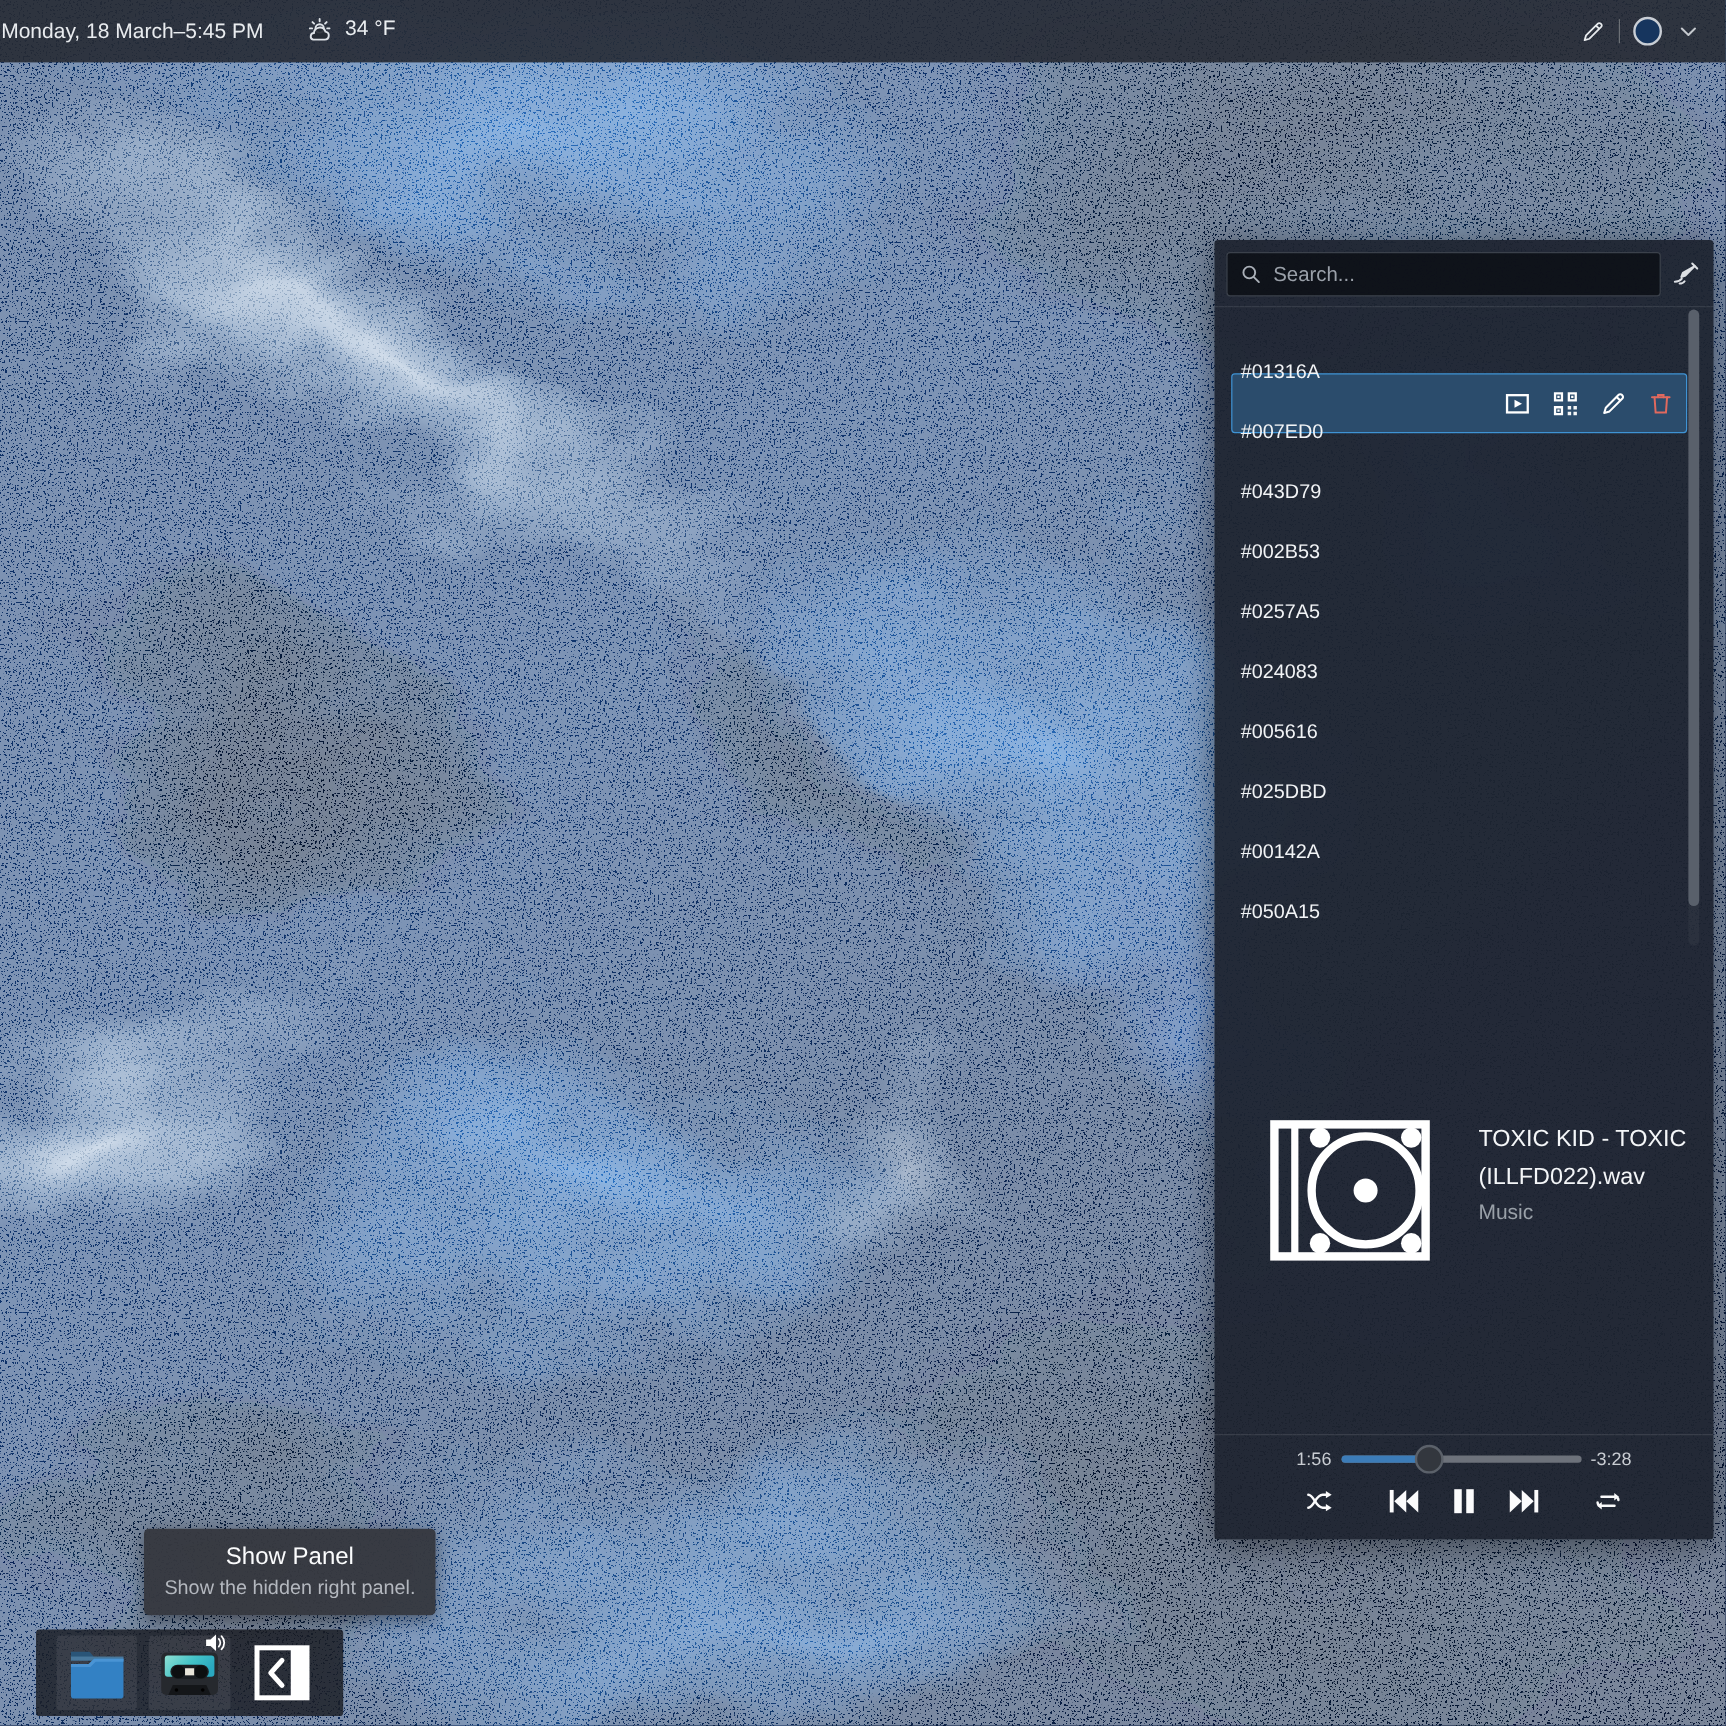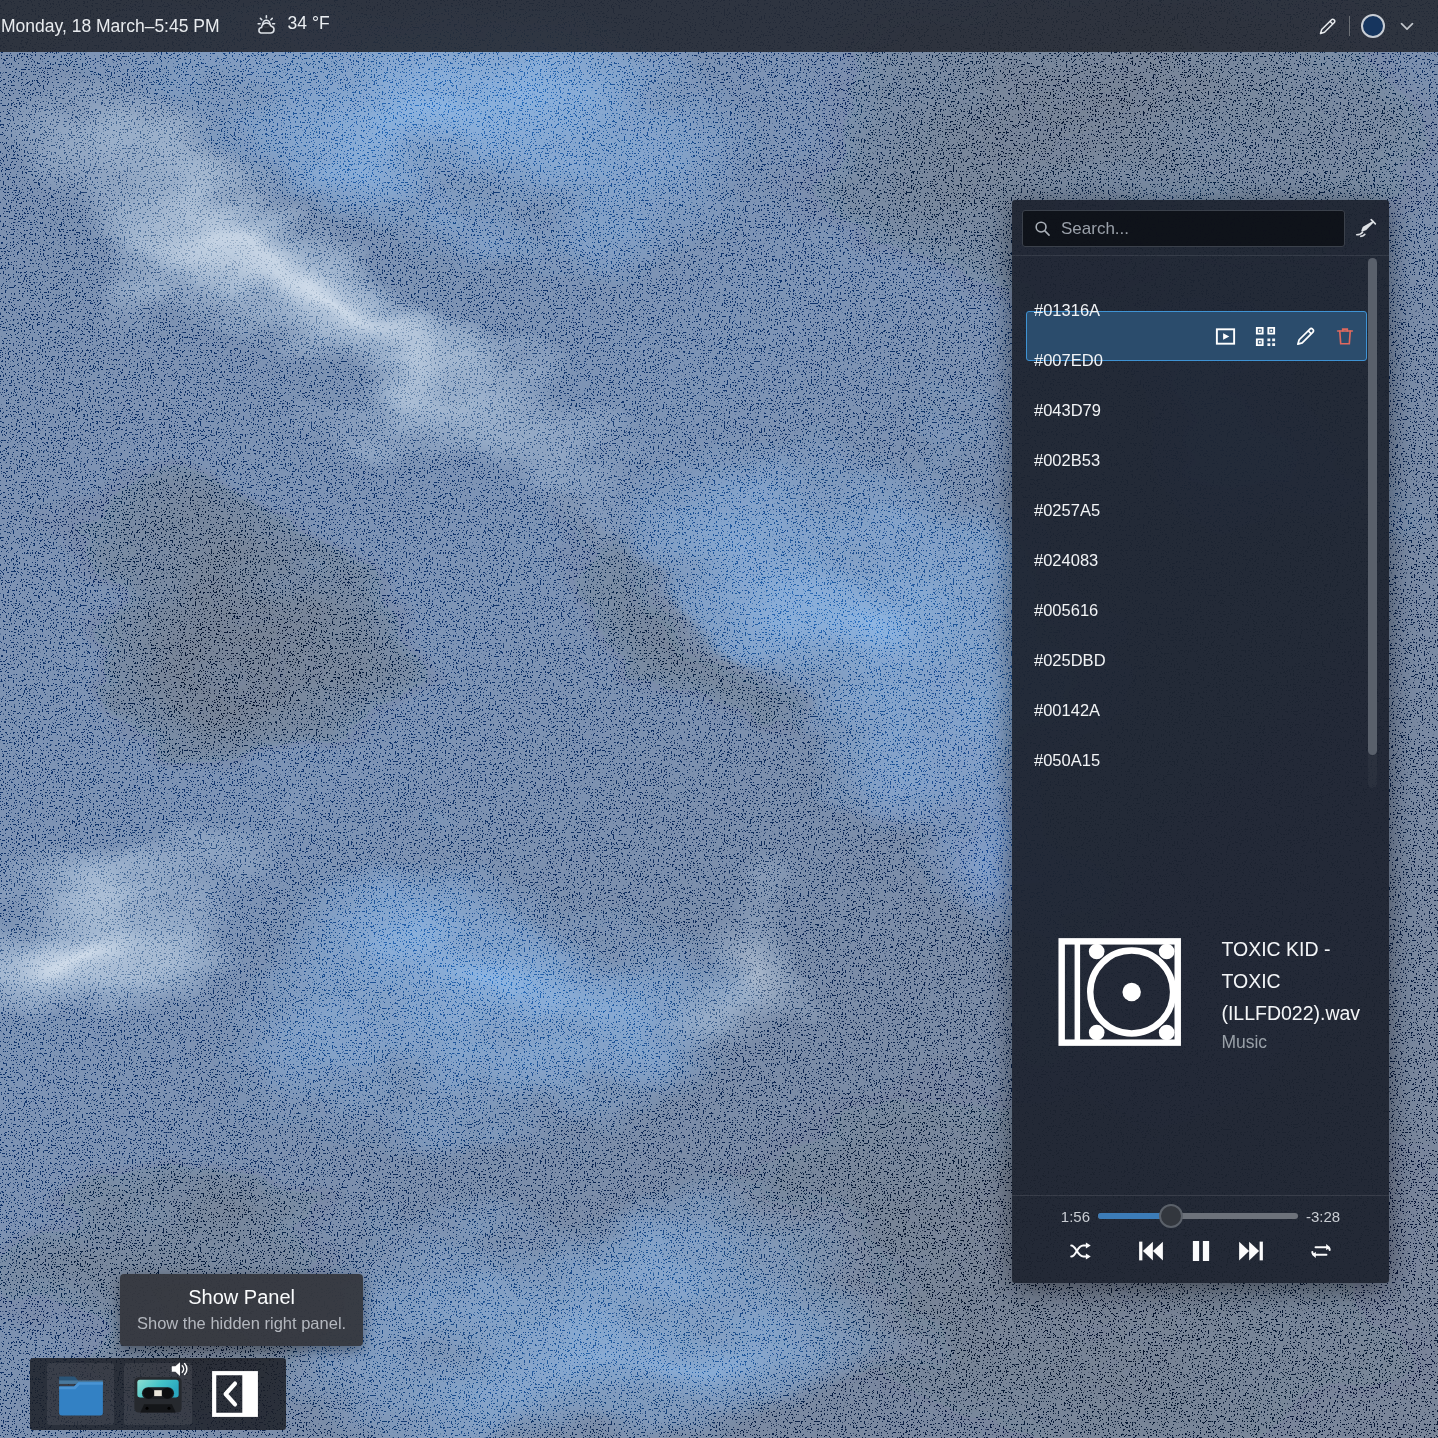--- a/index.html
+++ b/index.html
@@ -28,21 +28,21 @@
   .tray-separator { width: 1px; height: 20px; background: #6c7076; }
   .color-circle {
     width: 24px; height: 24px; border-radius: 50%;
     background: #16355e; border: 2px solid #c9ced5;
   }
   .icon { display: inline-flex; align-items: center; justify-content: center; }
   .icon svg { display: block; }
 
   
   .side-panel {
-    position: absolute; left: 1012px; top: 200px; width: 377px; height: 1083px;
+    position: absolute; left: 1012px; top: 200px; width: 416px; height: 1083px;
     background: rgba(30, 36, 48, 0.94);
     border-radius: 3px;
     z-index: 20;
     box-shadow: 0 6px 28px rgba(0,0,0,0.45);
   }
   .search-row {
     display: flex; align-items: center;
     padding: 10px 10px 8px 10px; gap: 9px;
   }
   .search-box {

